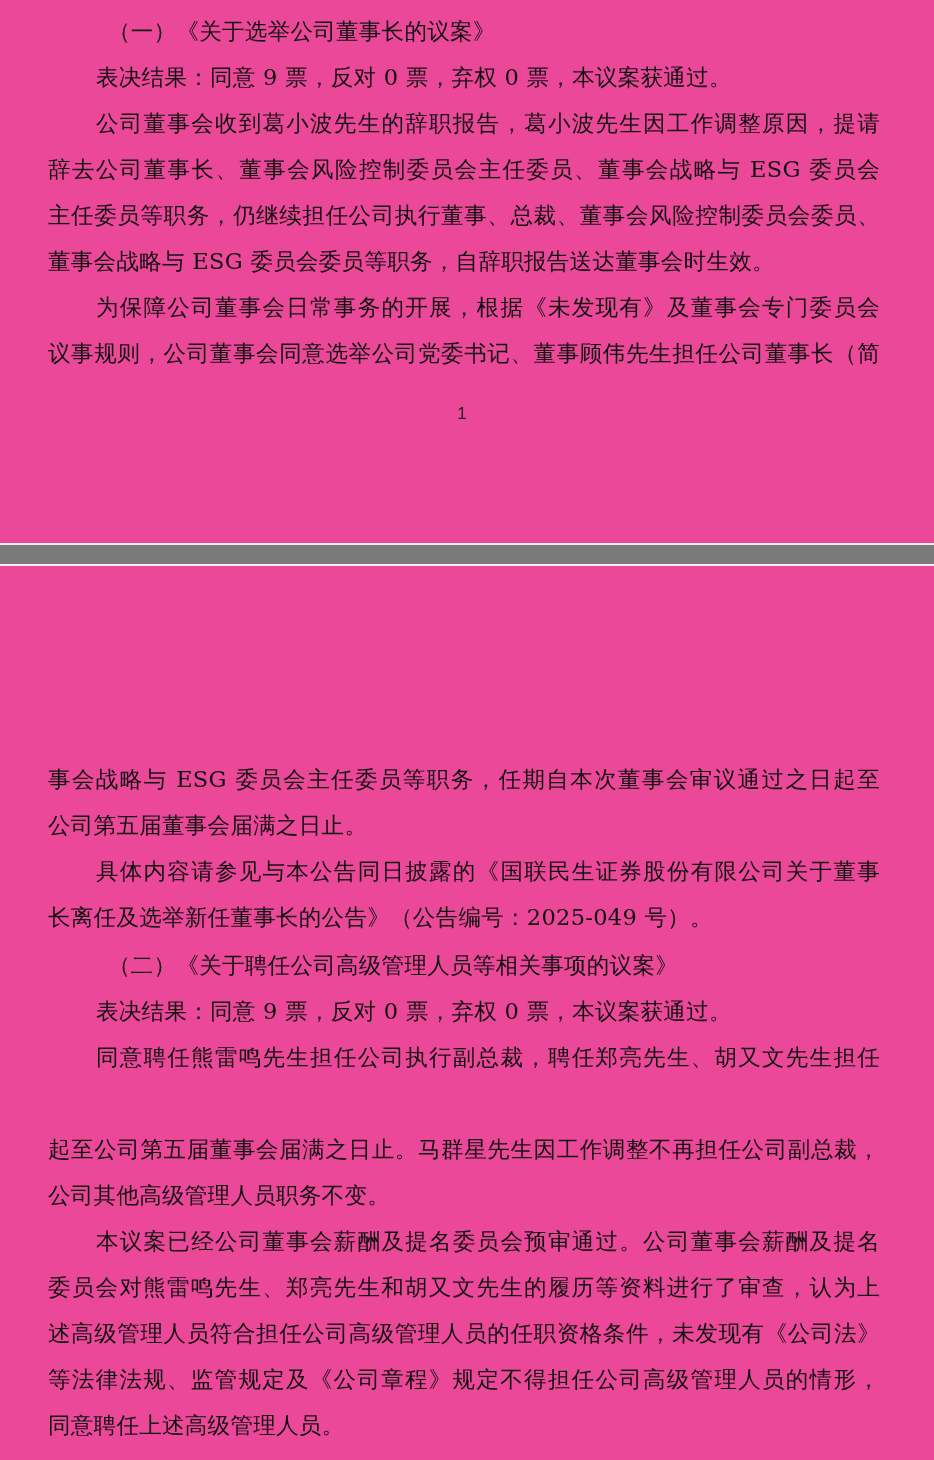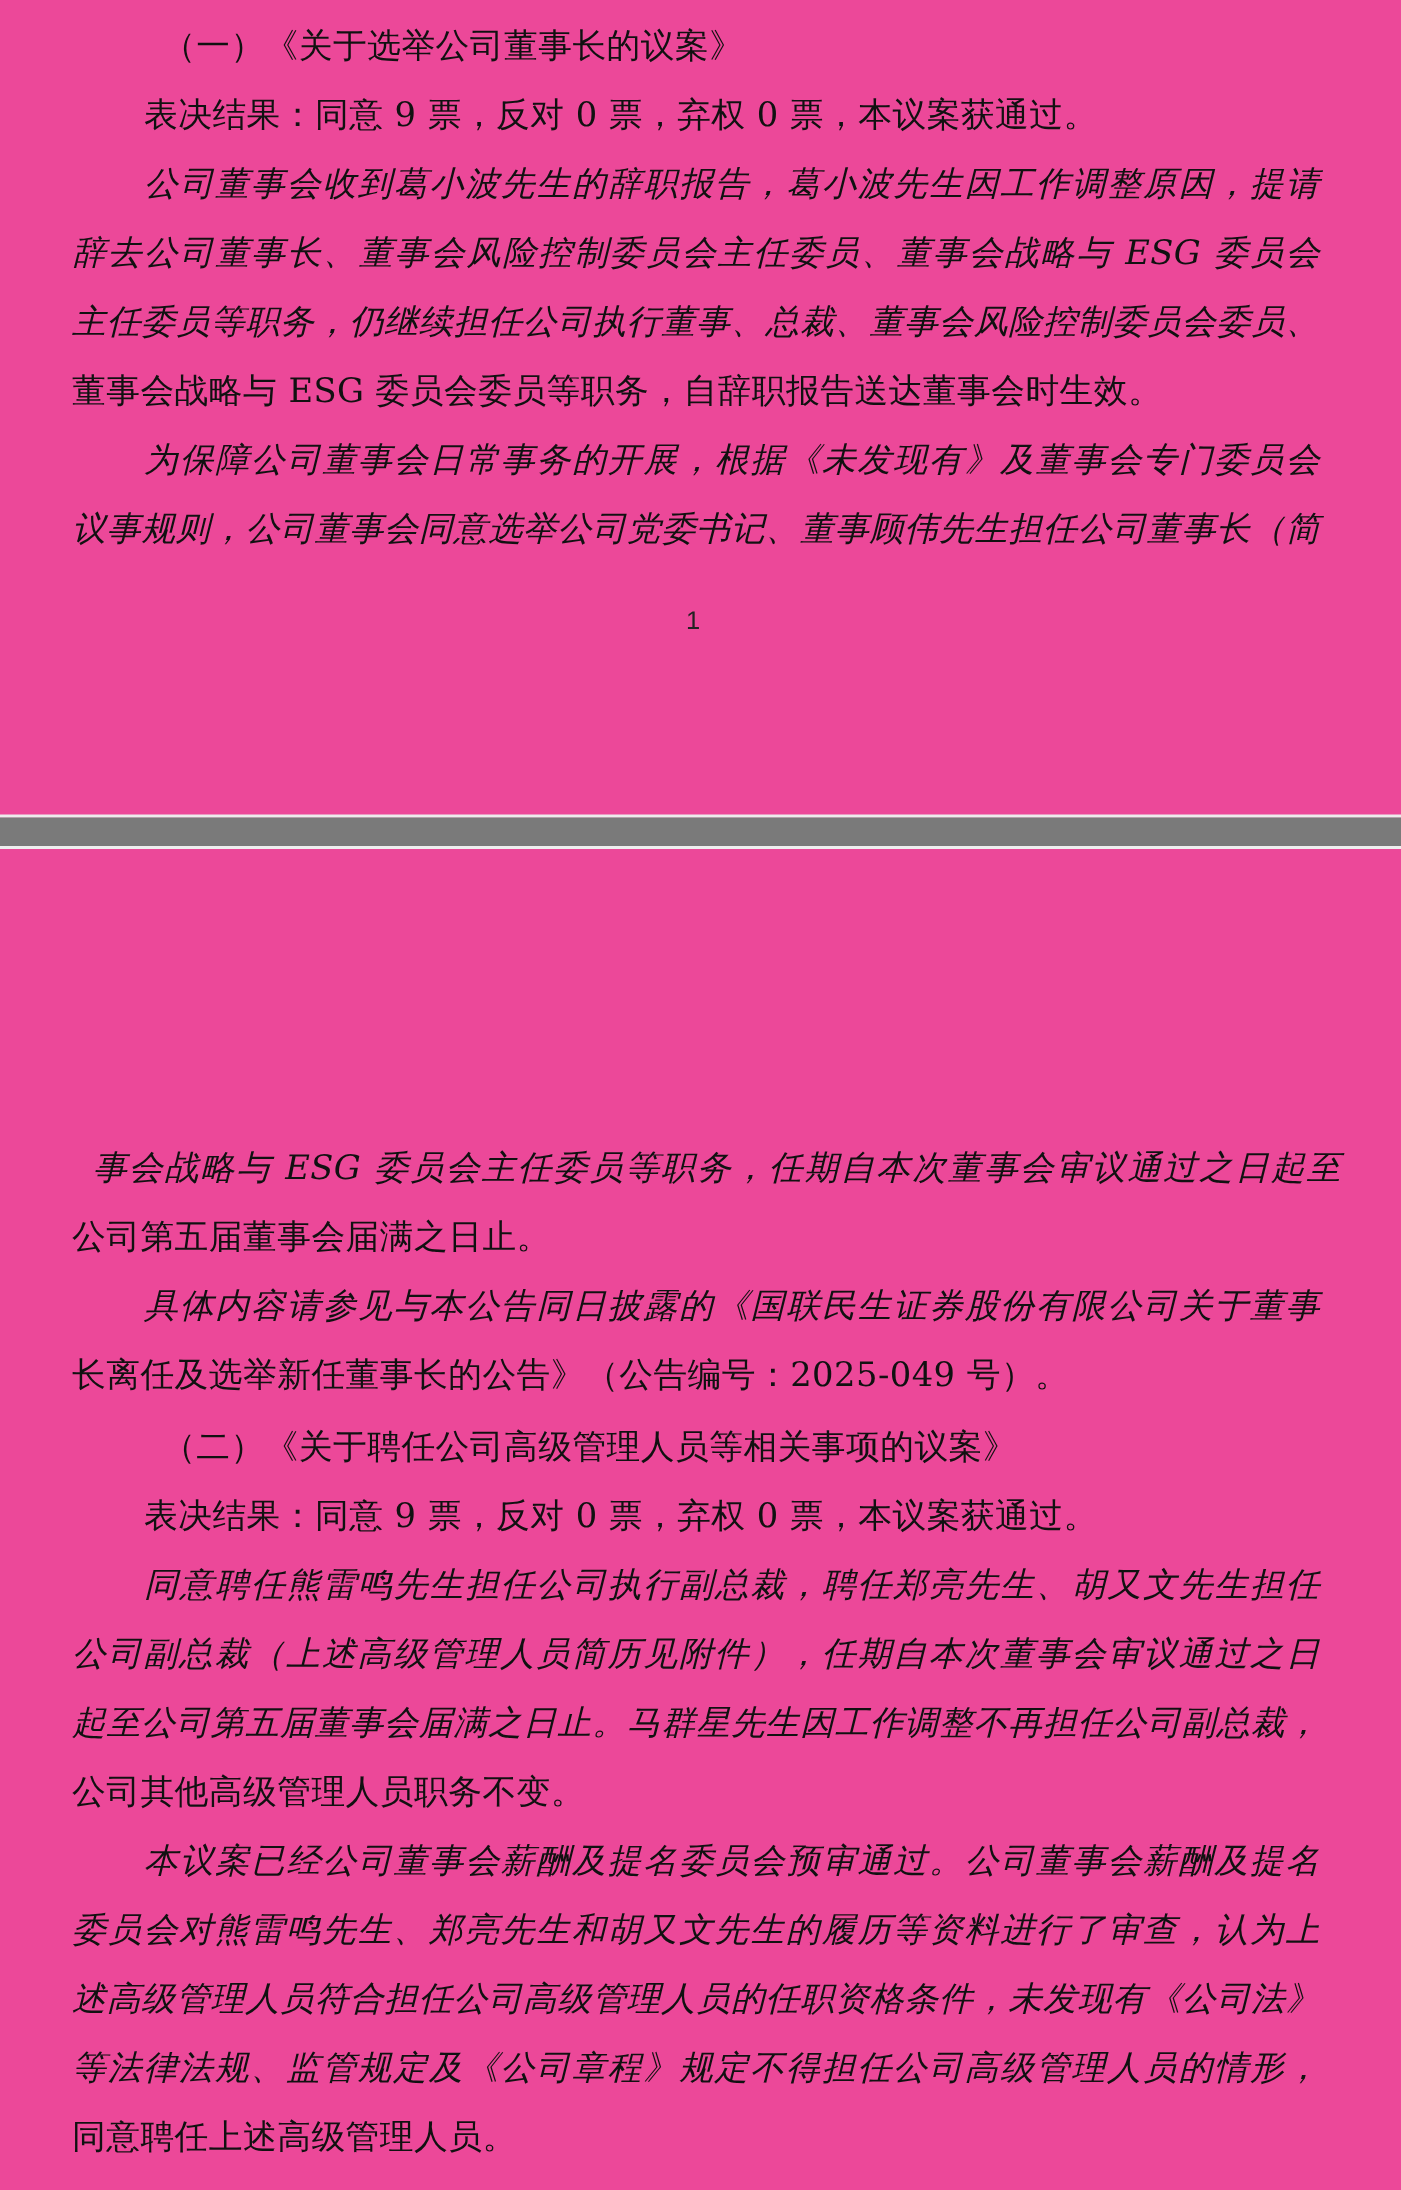--- a/index.html
+++ b/index.html
@@ -24,21 +24,21 @@
     position: absolute;
     left: 48px;
     width: 832px;
     font-size: 22.5px;
     line-height: 30px;
     white-space: nowrap;
     letter-spacing: 0.3px;
   }
   .indent { left: 96px; width: 784px; }
   .heading-indent { left: 108px; }
-  .justify { text-align: justify; text-align-last: justify; font-style: italic; }
+  .justify { text-align: justify; text-align-last: justify; }
   .page-number {
     position: absolute;
     top: 404px;
     left: 0;
     width: 924px;
     text-align: center;
     font-family: "Liberation Sans", sans-serif;
     font-size: 17px;
     color: #222;
   }
@@ -83,31 +83,30 @@
   <div class="line justify" style="top:338px;">议事规则，公司董事会同意选举公司党委书记、董事顾伟先生担任公司董事长（简</div>
 
   <div class="page-number">1</div>
 </div>
 
 <div class="separator"></div>
 <div class="separator-bar"></div>
 <div class="separator-bottom"></div>
 
 <div class="page page2">
-  <div class="line justify" style="top:198px;margin-left:14px;">事会战略与 ESG 委员会主任委员等职务，任期自本次董事会审议通过之日起至</div>
+  <div class="line justify" style="top:198px;">事会战略与 ESG 委员会主任委员等职务，任期自本次董事会审议通过之日起至</div>
   <div class="line" style="top:244px;">公司第五届董事会届满之日止。</div>
 
   <div class="line indent justify" style="top:290px;">具体内容请参见与本公告同日披露的《国联民生证券股份有限公司关于董事</div>
   <div class="line" style="top:336px;">长离任及选举新任董事长的公告》（公告编号：2025-049 号）。</div>
 
   <div class="line heading-indent" style="top:384px;">（二）《关于聘任公司高级管理人员等相关事项的议案》</div>
   <div class="line indent" style="top:430px;">表决结果：同意 9 票，反对 0 票，弃权 0 票，本议案获通过。</div>
 
   <div class="line indent justify" style="top:476px;">同意聘任熊雷鸣先生担任公司执行副总裁，聘任郑亮先生、胡又文先生担任</div>
-  <div class="line justify" style="top:522px;">公司副总裁（上述高级管理人员简历见附件），任期自本次董事会审议通过之日</div>
   <div class="line justify" style="top:568px;">起至公司第五届董事会届满之日止。马群星先生因工作调整不再担任公司副总裁，</div>
   <div class="line" style="top:614px;">公司其他高级管理人员职务不变。</div>
 
   <div class="line indent justify" style="top:660px;">本议案已经公司董事会薪酬及提名委员会预审通过。公司董事会薪酬及提名</div>
   <div class="line justify" style="top:706px;">委员会对熊雷鸣先生、郑亮先生和胡又文先生的履历等资料进行了审查，认为上</div>
   <div class="line justify" style="top:752px;">述高级管理人员符合担任公司高级管理人员的任职资格条件，未发现有《公司法》</div>
   <div class="line justify" style="top:798px;">等法律法规、监管规定及《公司章程》规定不得担任公司高级管理人员的情形，</div>
   <div class="line" style="top:844px;">同意聘任上述高级管理人员。</div>
 </div>
 

